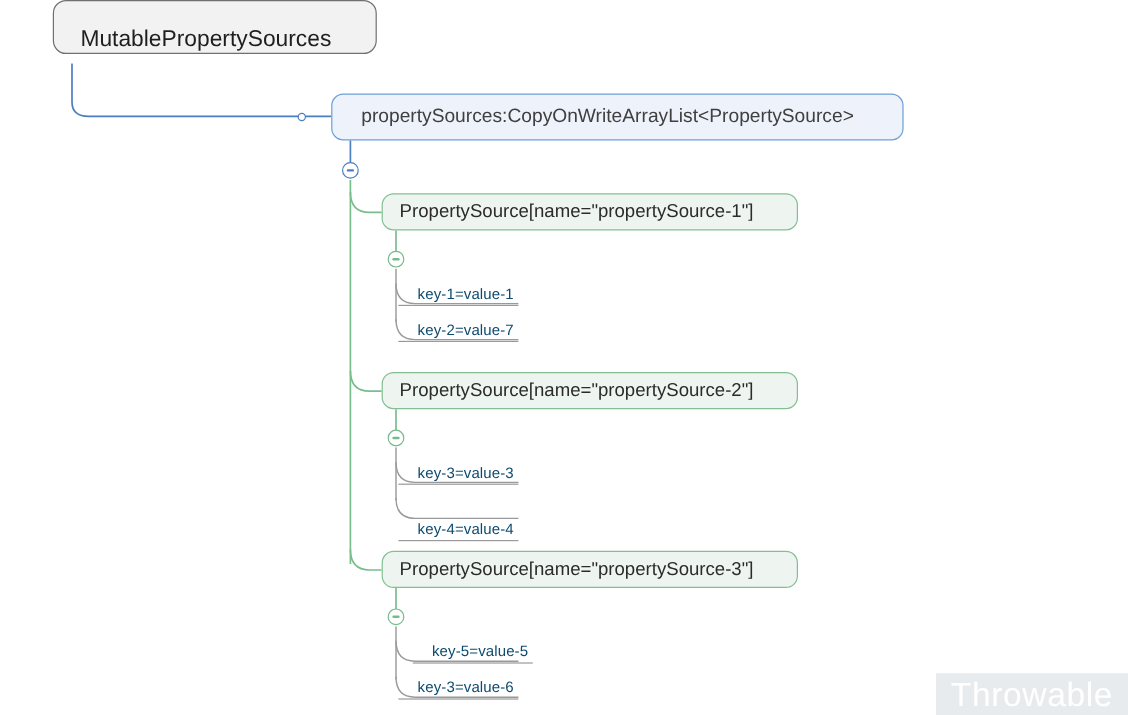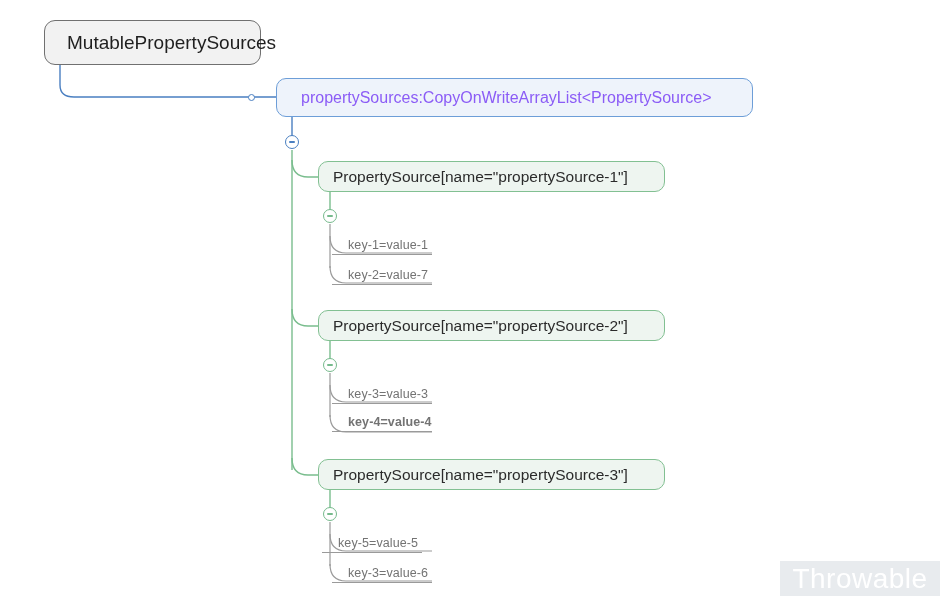--- a/index.html
+++ b/index.html
@@ -49,39 +49,39 @@
     border: 1.3px solid #707070;
     color: #1f1f1f;
     font-size: 19px;
     padding: 0 22px;
     border-radius: 11px;
   }
 
   .node-blue {
     background: #eef3fb;
     border: 1.3px solid #6d9ed8;
-    color: #8b5cf6;
+    color: #404040;
     font-size: 16px;
     padding: 0 24px;
   }
 
   .node-green {
     background: #eef5f0;
     border: 1.3px solid #82c092;
     color: #2b2b2b;
     font-size: 15.5px;
     padding: 0 14px;
   }
 
   
   .leaf {
     position: absolute;
     white-space: nowrap;
     font-size: 12.5px;
-    color: #737373;
+    color: #0c4a6e;
     letter-spacing: 0.1px;
     line-height: 15px;
   }
   .leaf-label {
     display: block;
   }
   .leaf-rule {
     position: absolute;
     height: 1px;
     background: #9a9a9a;
@@ -162,21 +162,21 @@
     <path d="M 330 415 Q 330 432 346 432 L 432 432" fill="none" stroke="#9a9a9a" stroke-width="1.2"></path>
 
     <path d="M 330 490 L 330 508" fill="none" stroke="#79bd8d" stroke-width="1.4"></path>
     <path d="M 330 522 L 330 566" fill="none" stroke="#9a9a9a" stroke-width="1.2"></path>
     <path d="M 330 534 Q 330 551 346 551 L 432 551" fill="none" stroke="#9a9a9a" stroke-width="1.2"></path>
     <path d="M 330 564 Q 330 581 346 581 L 432 581" fill="none" stroke="#9a9a9a" stroke-width="1.2"></path>
   </svg>
 
   <div class="joint" style="left:248px; top:94px;"></div>
 
-  <div class="node node-root" style="left:44px; top:20px; width:217px; height:45px;">
+  <div class="node node-root" style="left:44px; top:0; width:270px; height:45px;align-items:flex-end;">
     <span>MutablePropertySources</span>
   </div>
 
   <div class="node node-blue" style="left:276px; top:78px; width:477px; height:39px;">
     <span>propertySources:CopyOnWriteArrayList&lt;PropertySource&gt;</span>
   </div>
 
   <div class="toggle toggle-blue" style="left:285px; top:135px;">
     <span class="bar"></span>
   </div>
@@ -199,32 +199,32 @@
   <div class="node node-green" style="left:318px; top:310px; width:347px; height:31px;">
     <span>PropertySource[name="propertySource-2"]</span>
   </div>
   <div class="toggle toggle-green" style="left:323px; top:358px;">
     <span class="bar"></span>
   </div>
   <div class="leaf" style="left:348px; top:387px;">
     <span class="leaf-label">key-3=value-3</span>
     <span class="leaf-rule" style="left:-16px; top:16px; width:100px;"></span>
   </div>
-  <div class="leaf" style="left:348px; top:415px;font-weight:bold;">
+  <div class="leaf" style="left:348px; top:434px;">
     <span class="leaf-label">key-4=value-4</span>
     <span class="leaf-rule" style="left:-16px; top:16px; width:100px;"></span>
   </div>
 
   <div class="node node-green" style="left:318px; top:459px; width:347px; height:31px;">
     <span>PropertySource[name="propertySource-3"]</span>
   </div>
   <div class="toggle toggle-green" style="left:323px; top:507px;">
     <span class="bar"></span>
   </div>
-  <div class="leaf" style="left:338px; top:536px;">
+  <div class="leaf" style="left:360px; top:536px;">
     <span class="leaf-label">key-5=value-5</span>
     <span class="leaf-rule" style="left:-16px; top:16px; width:100px;"></span>
   </div>
   <div class="leaf" style="left:348px; top:566px;">
     <span class="leaf-label">key-3=value-6</span>
     <span class="leaf-rule" style="left:-16px; top:16px; width:100px;"></span>
   </div>
 
   <div class="watermark" style="left:780px; top:561px; width:160px; height:35px;">
     <span>Throwable</span>

